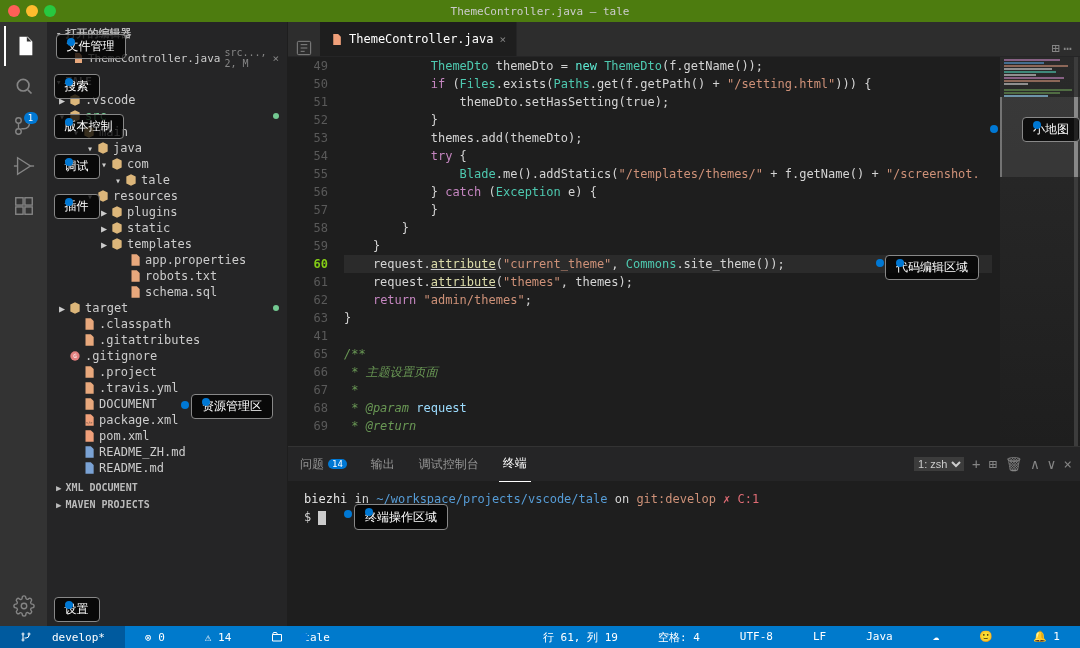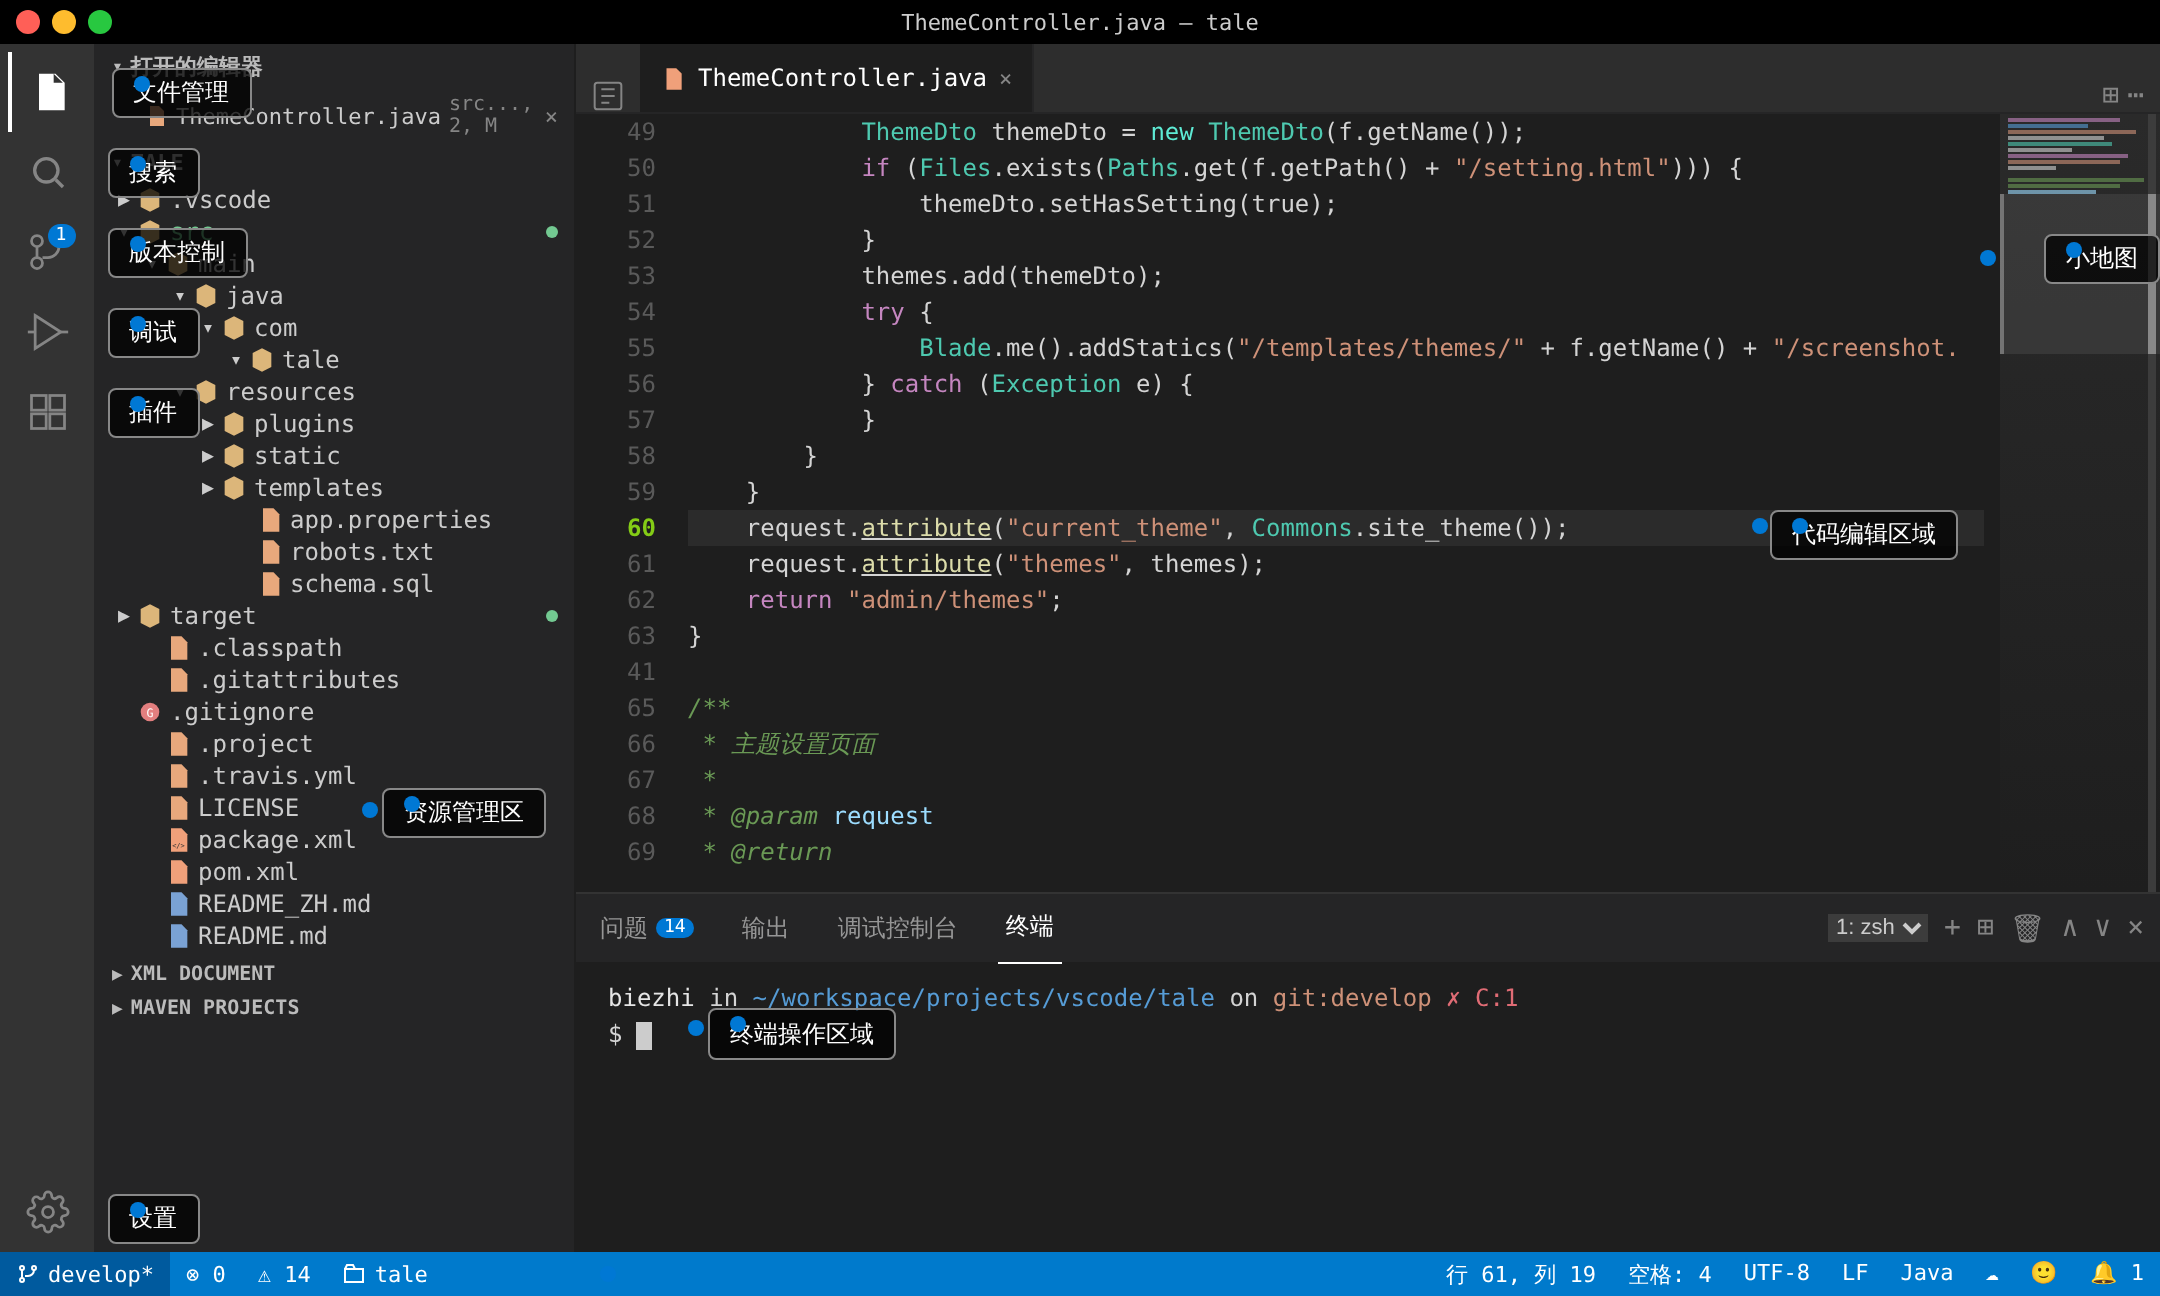--- a/index.html
+++ b/index.html
@@ -1,20 +1,20 @@
 <!DOCTYPE html>
 <html><head>
   <meta charset="utf-8">
   <style>
     * { margin: 0; padding: 0; box-sizing: border-box; }
     body { width: 1080px; height: 648px; overflow: hidden; font-family: 'Consolas', 'Monaco', monospace; background: #1e1e1e; color: #ccc; font-size: 12px; }
 
     
     .titlebar {
-      height: 22px; background: #000000; display: flex; align-items: center; justify-content: center;
+      height: 22px; background: #4d7c0f; display: flex; align-items: center; justify-content: center;
       position: relative; flex-shrink: 0;
     }
     .titlebar-title { font-size: 11px; color: #ccc; }
     .window-controls { position: absolute; left: 8px; display: flex; gap: 6px; align-items: center; }
     .wc { width: 12px; height: 12px; border-radius: 50%; }
     .wc-close { background: #ff5f57; }
     .wc-min { background: #febc2e; }
     .wc-max { background: #28c840; }
 
     .app { display: flex; flex-direction: column; height: 648px; }
@@ -83,21 +83,21 @@
     .terminal-body { flex: 1; padding: 8px 16px; overflow: auto; font-size: 12px; line-height: 18px; background: #1e1e1e; position: relative; }
     .terminal-body::-webkit-scrollbar { width: 4px; }
     .terminal-body::-webkit-scrollbar-thumb { background: #555; }
     .term-prompt { color: #d4d4d4; }
     .term-user { color: #e5e5e5; }
     .term-path { color: #569cd6; }
     .term-cursor { display: inline-block; width: 8px; height: 14px; background: #ccc; vertical-align: middle; }
 
     
     .status-bar { height: 22px; background: #007acc; display: flex; align-items: center; font-size: 11px; color: white; flex-shrink: 0; overflow: hidden; }
-    .status-item { padding: 0 8px; height: 100%; display: flex; align-items: center; cursor: pointer; gap: 4px; }
+    .status-item { padding: 0 20px; height: 100%; display: flex; align-items: center; cursor: pointer; gap: 20px; }
     .status-item.left-accent { background: #005a9e; }
     .status-right { margin-left: auto; display: flex; }
 
     
     .annotation {
       position: absolute;
       background: rgba(0,0,0,0.75);
       color: white;
       border: 1px solid #888;
       padding: 3px 10px;
@@ -370,21 +370,21 @@
               <path d="M6 2h9l5 5v15H6V2z"></path>
             </svg>
           <span>.travis.yml</span>
         </div>
 
         <div class="sidebar-item" style="padding-left:22px;">
           <span class="tree-arrow" style="visibility:hidden;">▶</span>
           <svg width="14" height="14" viewBox="0 0 24 24" fill="#e8a87c" style="margin-right:3px;flex-shrink:0;">
               <path d="M6 2h9l5 5v15H6V2z"></path>
             </svg>
-          <span>LICENSE</span>
+          <span>DOCUMENT</span>
         </div>
 
         <div class="sidebar-item" style="padding-left:22px;">
           <span class="tree-arrow" style="visibility:hidden;">▶</span>
           <svg width="14" height="14" viewBox="0 0 24 24" fill="#f0a07a" style="margin-right:3px;flex-shrink:0;">
               <path d="M6 2h9l5 5v15H6V2z"></path>
               <text x="7" y="19" fill="#333" font-size="6">&lt;/&gt;</text>
             </svg>
           <span>package.xml</span>
         </div>

